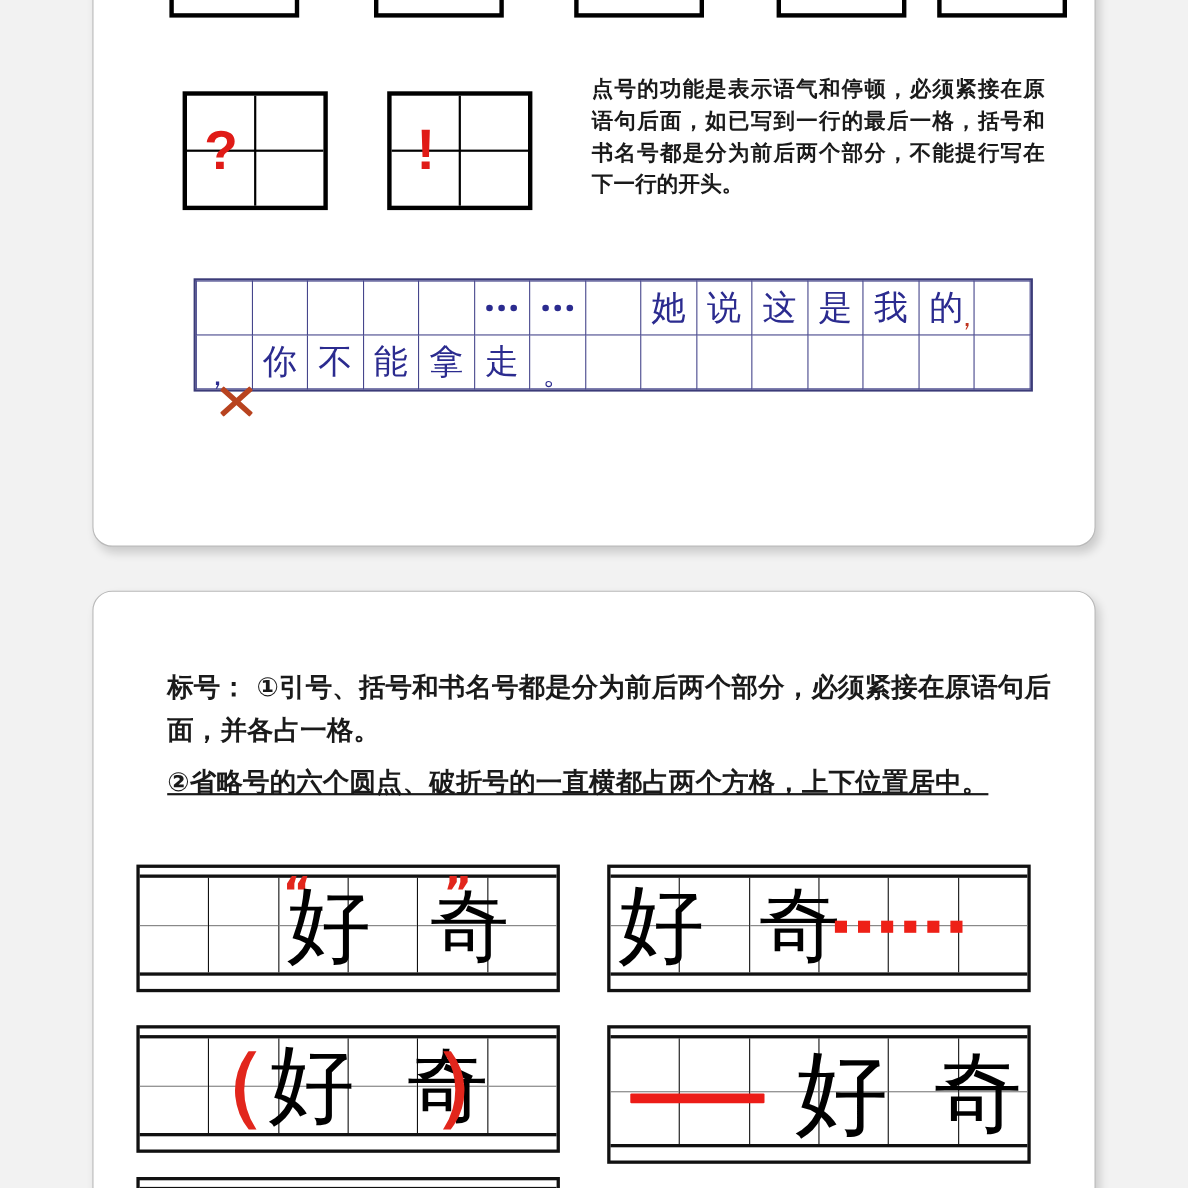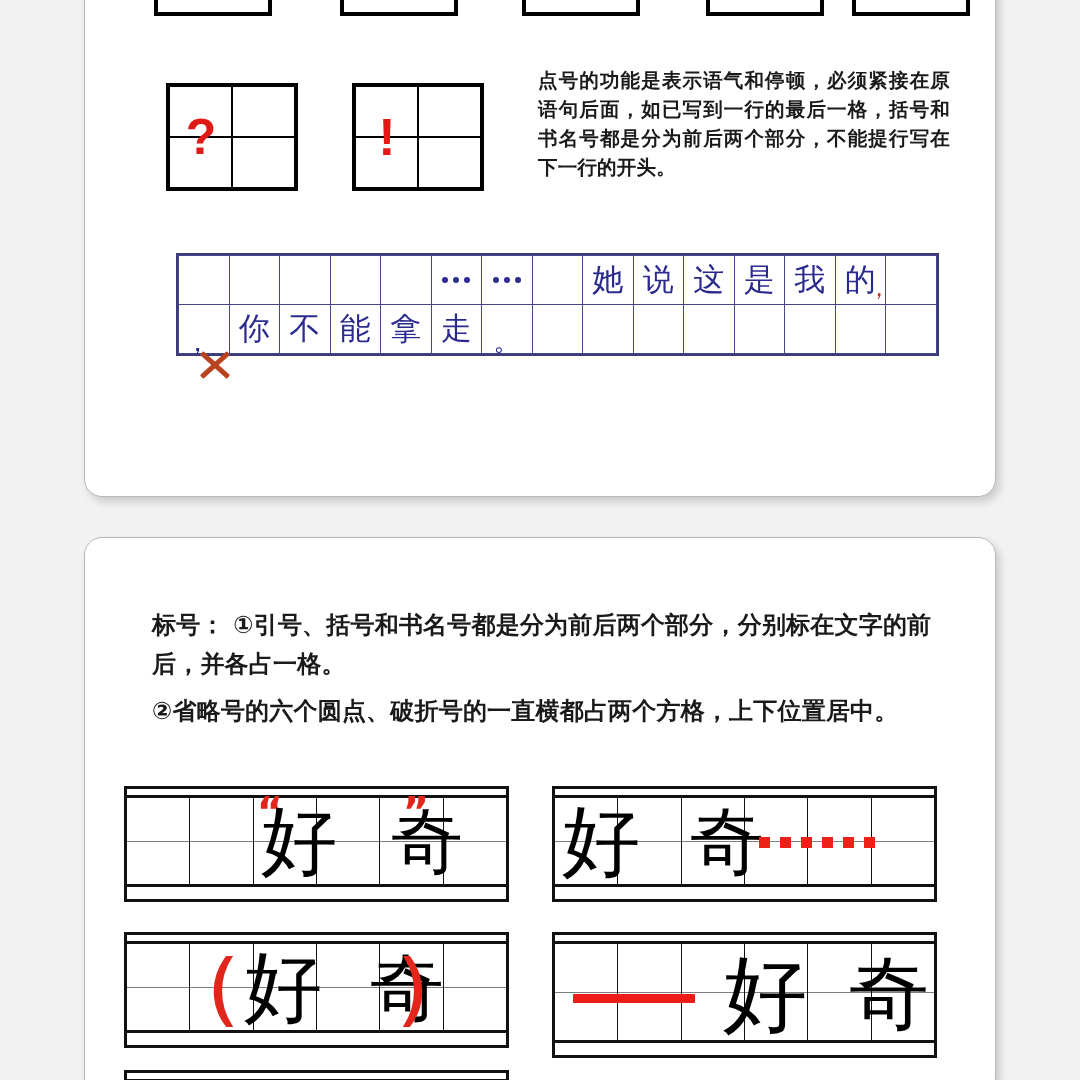--- a/index.html
+++ b/index.html
@@ -105,21 +105,21 @@
   #x-mark span.a{transform:translate(-50%,-50%) rotate(42deg);}
   #x-mark span.b{transform:translate(-50%,-50%) rotate(-42deg);}
 
   
   #p-biaohao{
     left:152px;top:606px;width:812px;
     font-size:24px;line-height:39px;
   }
   #p-biaohao2{
     left:152px;top:692px;width:812px;
-    font-size:24px;line-height:39px;
+    font-size:24px;line-height:39px;text-decoration:underline;
   }
 
   
   .pg{
     position:absolute;
     border:3px solid #111;
     box-sizing:border-box;
     background:#fff;
   }
   .pg .strip{height:9px;border-bottom:3px solid #111;box-sizing:border-box;}
@@ -239,21 +239,21 @@
     </table>
 </div>
 
 <div id="x-mark">
   <span class="a"></span>
     <span class="b"></span>
 </div>
 
 <div class="card" id="card-mid"></div>
 
-<div class="para" id="p-biaohao">标号： ①引号、括号和书名号都是分为前后两个部分，分别标在文字的前后，并各占一格。</div>
+<div class="para" id="p-biaohao">标号： ①引号、括号和书名号都是分为前后两个部分，必须紧接在原语句后面，并各占一格。</div>
 
 <div class="para" id="p-biaohao2"> ②省略号的六个圆点、破折号的一直横都占两个方格，上下位置居中。</div>
 
 <div class="pg" style="left:124px;top:786px;width:385px;height:116px;">
   <div class="strip"></div>
   <div class="body" style="height:86px;">
     <div class="cells">
       <div class="cell"></div>
       <div class="cell"></div>
       <div class="cell"></div>

